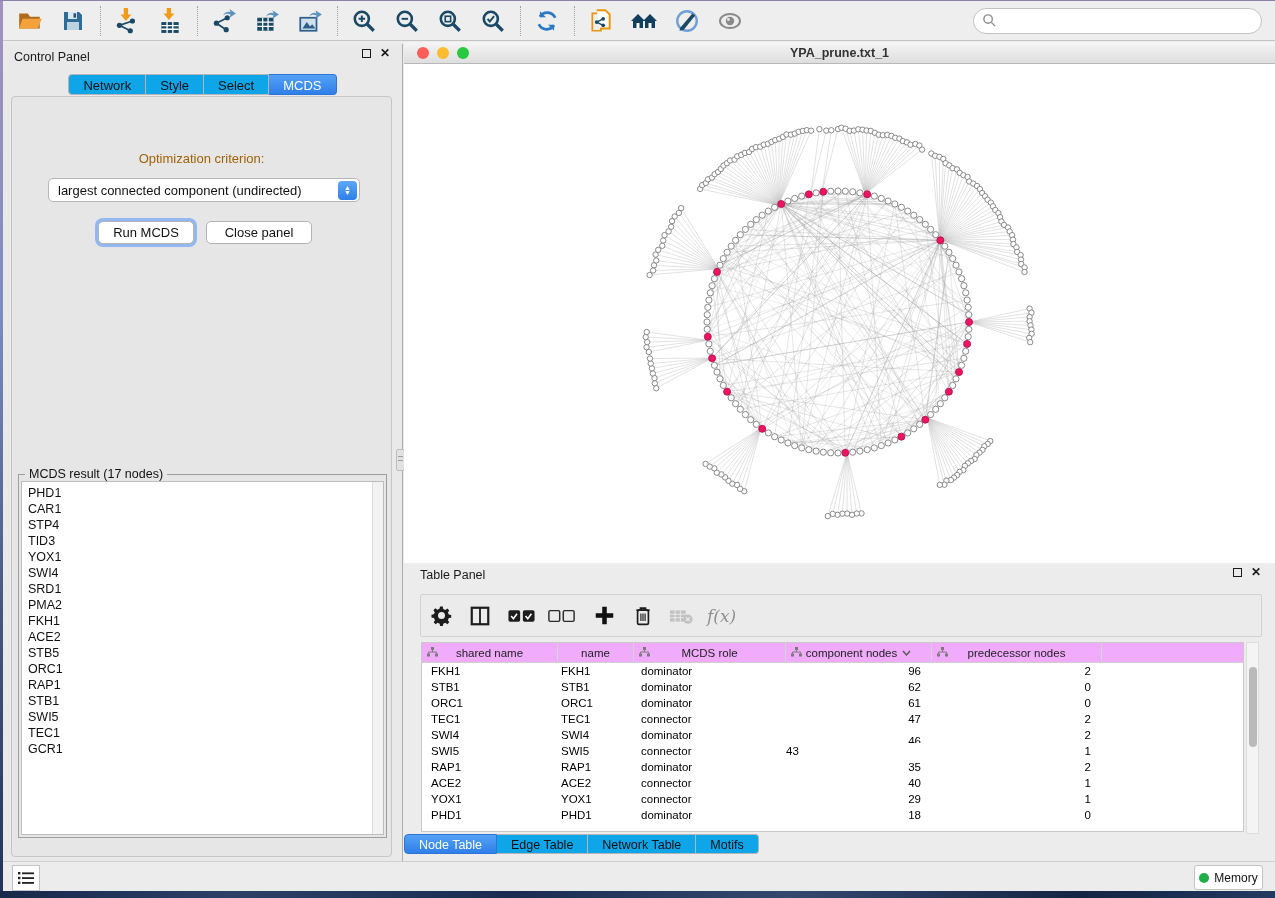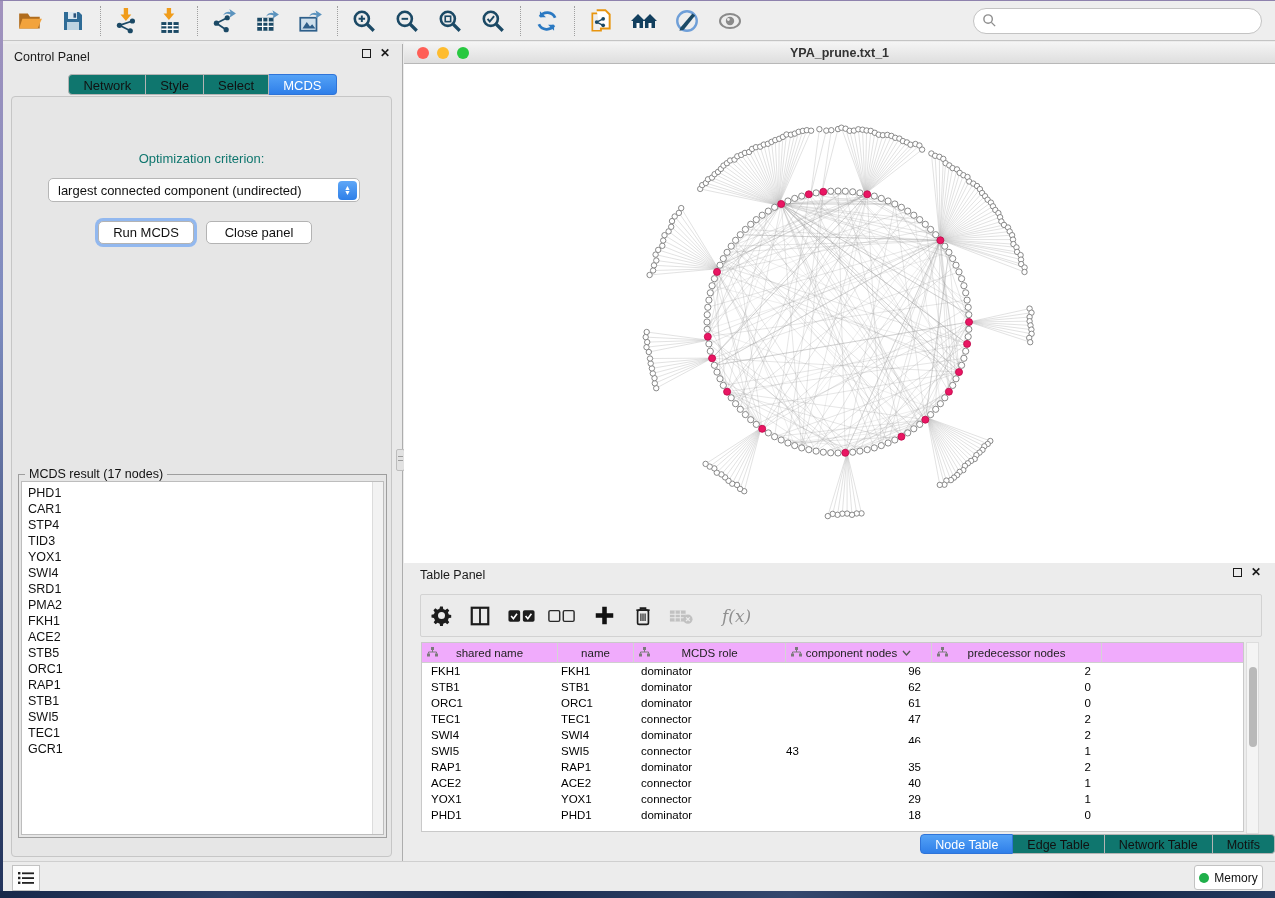--- a/index.html
+++ b/index.html
@@ -26,28 +26,28 @@
   
   .cpanel { position:absolute; left:3px; top:44px; width:399px; height:817px; background:#e9e9e9; }
   .panel-title { font-size:12.5px; color:#1a1a1a; }
   .cpanel .hdr { position:absolute; left:11px; top:6px; }
   .wicons { position:absolute; top:5px; display:flex; gap:9px; align-items:center; }
   .cpanel .wicons { right:12px; }
   .float-ic { width:9px; height:9px; border:1.6px solid #1a1a1a; display:inline-block; }
   .close-ic { font-size:12px; font-weight:bold; color:#1a1a1a; line-height:9px; }
   .tabrow { position:absolute; top:30px; left:0; width:100%; display:flex; justify-content:center; z-index:3; }
   .seg { display:flex; }
-  .seg .tab { height:21px; line-height:21px; padding:0 14px; font-size:13px; background:#0f766e;
+  .seg .tab { height:21px; line-height:21px; padding:0 14px; font-size:13px; background:#0ea5e9;
     border:1px solid #b4b4b4; border-left:none; color:#111; }
   .seg .tab:first-child { border-left:1px solid #b4b4b4; border-radius:4px 0 0 4px; }
   .seg .tab:last-child { border-radius:0 4px 4px 0; }
   .seg .tab.sel { background:linear-gradient(#54a2f6,#2f7fe9); border-color:#2f74d8; color:#fff; }
   .inner-panel { position:absolute; left:8px; top:52px; width:381px; height:761px;
     border:1px solid #c6c6c6; border-radius:4px; background:#e6e6e6; }
-  .optlabel { position:absolute; top:54px; width:100%; text-align:center; font-size:13px; color:#0f766e; }
+  .optlabel { position:absolute; top:54px; width:100%; text-align:center; font-size:13px; color:#a16207; }
   .dropdown { position:absolute; left:36px; top:81px; width:312px; height:24px; background:#fff;
     border:1px solid #b6b6b6; border-radius:5px; display:flex; align-items:center; }
   .dropdown .val { flex:1; font-size:13px; padding-left:9px; color:#111; white-space:nowrap; }
   .dd-cap { width:19px; height:19px; margin-right:2px; border-radius:4px;
     background:linear-gradient(#5fa7f7,#2e7fe8); display:flex; flex-direction:column; align-items:center; justify-content:center; }
   .dd-cap span { color:#fff; font-size:7px; line-height:5px; }
   .btn { position:absolute; height:23px; background:#fff; border:1px solid #b3b3b3; border-radius:5px;
     font-size:13px; color:#111; display:flex; align-items:center; justify-content:center; }
   .btn.focusring { box-shadow:0 0 0 3px rgba(77,145,245,.55); }
   .groupbox { position:absolute; left:6px; top:377px; width:369px; height:364px; border:1px solid #9e9e9e; }
@@ -84,21 +84,21 @@
   .fx { font-family:"DejaVu Serif", serif; font-style:italic; font-size:17px; color:#8f8f8f; }
   .ntable { position:absolute; left:17px; top:79px; width:823px; height:190px; background:#fff; border:1px solid #c9c9c9; }
   .thead { display:flex; height:20px; background:#f0abfc; border-bottom:1px solid #cfcfcf; }
   .th { display:flex; align-items:center; justify-content:center; gap:5px; font-size:11.5px; color:#222;
     border-right:1px solid #d4d4d4; height:100%; position:relative; }
   .th .treewrap { position:absolute; left:5px; }
   .tbody .tr { display:flex; height:16px; }
   .td { font-size:11.5px; color:#000; line-height:16px; white-space:nowrap; overflow:hidden; }
   .vscroll { position:absolute; left:842px; top:79px; width:13px; height:192px; background:#f4f4f4; border:1px solid #ddd; }
   .vthumb { position:absolute; left:2px; width:8px; border-radius:4px; background:#b9b9b9; }
-  .btabs { position:absolute; top:271px; left:0; width:100%; display:flex; justify-content:flex-end; }
+  .btabs { position:absolute; top:271px; left:0; width:100%; display:flex; justify-content:flex-start; }
   .btabs .tab { height:20px; line-height:20px; font-size:12.5px; }
 
   
   .statusbar { position:absolute; left:3px; top:861px; width:1272px; height:30px; background:#ececec; border-top:1px solid #cfcfcf; }
   .listbtn { position:absolute; left:9px; top:3px; width:28px; height:26px; background:#fdfdfd;
     border:1px solid #c2c2c2; display:flex; align-items:center; justify-content:center; }
   .membtn { position:absolute; right:12px; top:3px; width:69px; height:25px; background:#fff; border:1px solid #c2c2c2;
     border-radius:3px; display:flex; align-items:center; justify-content:center; gap:5px; font-size:12px; color:#111; }
   .memdot { width:10px; height:10px; border-radius:50%; background:#1faf4a; }
 </style>
@@ -1037,21 +1037,21 @@
       <span class="tti grey" style="margin-left:3px;">
         <svg width="24" height="18" viewBox="0 0 26 18">
             <rect x="1" y="3" width="17" height="12" fill="#8f8f8f"></rect>
             <g stroke="#ebebeb" stroke-width="1.1">
               <path d="M1 7h17M1 11h17M6.6 3v12M12.3 3v12"></path>
             </g>
             <circle cx="20.5" cy="12.5" r="5" fill="#8f8f8f"></circle>
             <path d="M18.5 10.5l4 4M22.5 10.5l-4 4" stroke="#ebebeb" stroke-width="1.4"></path>
           </svg>
         </span>
-      <span class="tti fx" style="margin-left:16px;">f(x)</span>
+      <span class="tti fx" style="margin-left:1px;">f(x)</span>
     </div>
 
     <div class="ntable">
       <div class="thead" id="thead">
           <div class="th" style="width: 136px;">
             <span class="treewrap"><svg width="11" height="10" viewBox="0 0 11 10">
                 <g fill="#7a7a7a">
                   <rect x="4" y="0" width="3" height="3"></rect>
                   <rect x="0" y="6.5" width="3" height="3"></rect>
                   <rect x="8" y="6.5" width="3" height="3"></rect>

